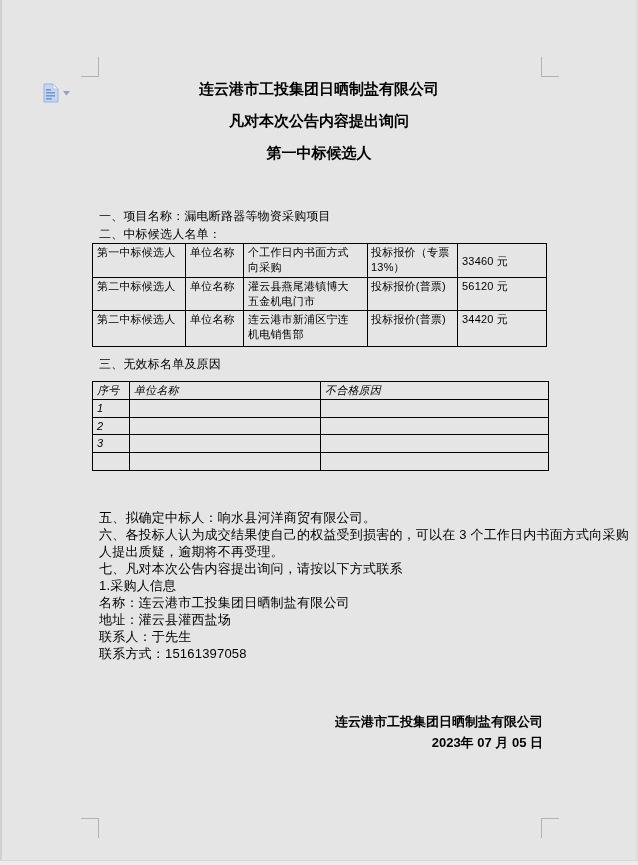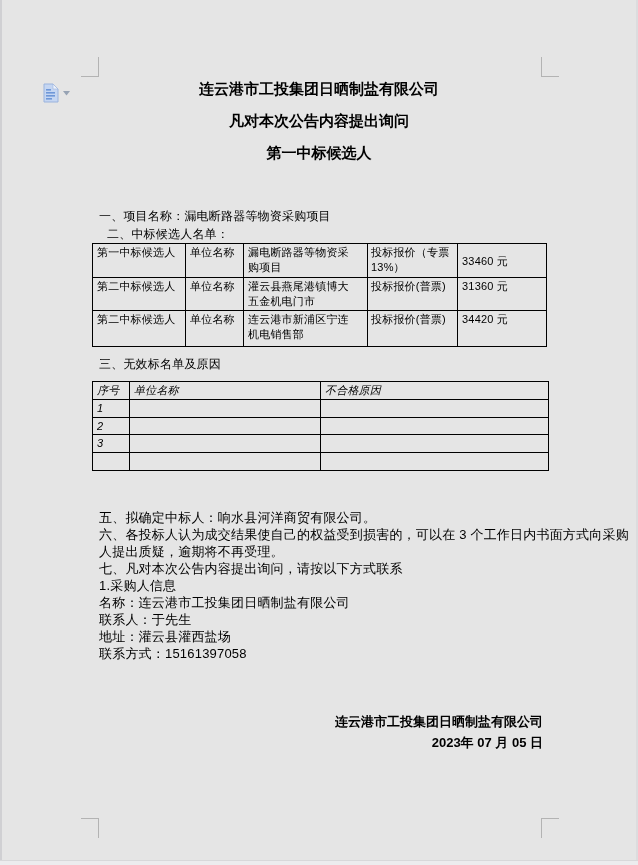--- a/index.html
+++ b/index.html
@@ -25,21 +25,21 @@
   .crop.br { left: 541px; top: 818px; border-left-width: 1px;  border-top-width: 1px; }
   
   .paste-btn { position: absolute; left: 42px; top: 83px; width: 30px; height: 20px; cursor: pointer; }
   
   .title { position: absolute; left: 0; width: 638px; text-align: center;
            font-weight: bold; font-size: 15px; line-height: 17px; }
   .t1 { top: 80px; } .t2 { top: 112px; } .t3 { top: 144px; }
   
   .bodyline { position: absolute; left: 99px; font-size: 12px; letter-spacing: 0.2px;
               line-height: 15px; white-space: nowrap; }
-  .s1 { top: 209px; } .s2 { top: 227px; margin-left: 8px; } .s3 { top: 357px; }
+  .s1 { top: 209px; } .s2 { top: 227px; } .s3 { top: 357px; }
   .para { position: absolute; left: 99px; top: 510px; }
   .para div { height: 17px; font-size: 13px; letter-spacing: 0.2px; line-height: 16px; white-space: nowrap; }
   
   table { border-collapse: collapse; table-layout: fixed; position: absolute; }
   td, th { border: 1px solid #000000; font-size: 11px; font-weight: normal; letter-spacing: 0.2px;
            line-height: 15px; vertical-align: top; text-align: left;
            padding: 1px 4px 0 4px; overflow: hidden; word-break: break-all; }
   .tbl-candidates { left: 92px; top: 243px; width: 454px; }
   .tbl-candidates td.c3 { padding-right: 12px; }
   .tbl-candidates td.c4 { padding-right: 7px; padding-left: 3px; }
@@ -87,30 +87,30 @@
         <col style="width:93px">
         <col style="width:58px">
         <col style="width:124px">
         <col style="width:90px">
         <col style="width:89px">
       </colgroup>
     <tbody>
         <tr style="height:34px">
       <td>第一中标候选人</td>
       <td>单位名称</td>
-      <td class="c3">漏电断路器等物资采购项目</td>
+      <td class="c3">个工作日内书面方式向采购</td>
       <td class="c4">投标报价（专票13%）</td>
       <td class="vmid">33460 元</td>
     </tr>
     <tr style="height:33px">
       <td>第二中标候选人</td>
       <td>单位名称</td>
       <td class="c3">灌云县燕尾港镇博大五金机电门市</td>
       <td class="c4">投标报价(普票)</td>
-      <td>31360 元</td>
+      <td>56120 元</td>
     </tr>
     <tr style="height:36px">
       <td>第二中标候选人</td>
       <td>单位名称</td>
       <td class="c3">连云港市新浦区宁连机电销售部</td>
       <td class="c4">投标报价(普票)</td>
       <td>34420 元</td>
     </tr>
   </tbody>
     </table>
@@ -152,22 +152,22 @@
   </tbody>
     </table>
 
   <div class="para">
     <div>五、拟确定中标人：响水县河洋商贸有限公司。</div>
     <div>六、各投标人认为成交结果使自己的权益受到损害的，可以在 3 个工作日内书面方式向采购</div>
     <div>人提出质疑，逾期将不再受理。</div>
     <div>七、凡对本次公告内容提出询问，请按以下方式联系</div>
     <div>1.采购人信息</div>
     <div>名称：连云港市工投集团日晒制盐有限公司</div>
+    <div>地址：灌云县灌西盐场</div>
     <div>联系人：于先生</div>
-    <div>地址：灌云县灌西盐场</div>
     <div>联系方式：15161397058</div>
   </div>
 
   <div class="signature">
     <div>连云港市工投集团日晒制盐有限公司</div>
     <div>2023年 07 月 05 日</div>
   </div>
 
 </div>
 

